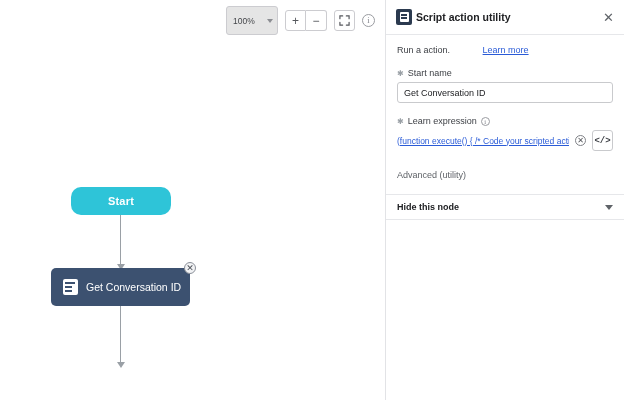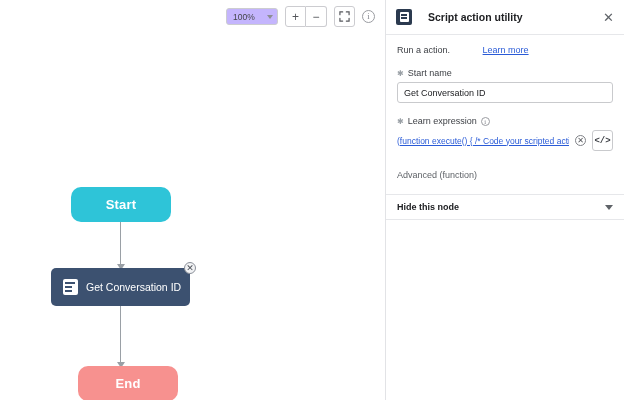--- a/index.html
+++ b/index.html
@@ -20,23 +20,23 @@
     background: #ffffff;
     overflow: hidden;
   }
 
   
   #toolbar {
     position: absolute; right: 10px; top: 6px;
     display: flex; align-items: center; gap: 7px;
   }
   .zoom-select {
-    width: 52px; height: 17px;
+    width: 52px; height: 29px;
     border: 1px solid #ccccd0; border-radius: 3px;
-    background: #c4b5fd;
+    background: #e5e5e5;
     display: flex; align-items: center; justify-content: space-between;
     padding: 0 4px 0 6px;
     font-size: 8.5px; color: #44464a;
   }
   .zoom-select .chev {
     width: 0; height: 0;
     border-left: 3px solid transparent;
     border-right: 3px solid transparent;
     border-top: 4px solid #8c8e93;
   }
@@ -60,23 +60,23 @@
   
   #flow {
     position: absolute; left: 0; top: 160px;
     width: 385px; height: 240px;
   }
   .node {
     position: absolute;
     display: flex; align-items: center; justify-content: center;
   }
   .pill {
-    width: 100px; height: 35px;
+    width: 100px; height: 28px;
     border-radius: 10px;
-    color:#ffffff; font-size: 13px; font-weight: 700;
+    color:#ffffff; font-size: 11px; font-weight: 700;
     letter-spacing: .2px;
   }
   #node-start { left: 71px; top: 27px; background: #2ec4d8; }
   #node-end   { left: 78px; top: 206px; background: #f7918f; }
 
   #node-script {
     left: 51px; top: 108px;
     width: 139px; height: 38px;
     background: #3c5170;
     border-radius: 5px;
@@ -129,21 +129,21 @@
     position:absolute; right:0; top:0;
     width: 239px; height: 400px;
     background:#fff;
     border-left: 1px solid #e2e3e6;
   }
   #panel-header {
     height: 35px;
     display:flex; align-items:center;
     padding: 12px 10px;
     border-bottom: 1px solid #e6e7ea;
-    gap: 16px;
+    gap: 4px;
   }
   .hdr-glyph {
     width: 16px; height: 16px; background:#2b3a4f;
     border-radius: 2px; position:relative; flex:none;
   }
   .hdr-glyph::before{
     content:""; position:absolute; left:3.5px; top:3px;
     width:9px; height:10px; background:#fff; border-radius:1px;
   }
   .hdr-glyph::after{
@@ -257,23 +257,20 @@
       <div class="node pill" id="node-start">
         <span>Start</span>
       </div>
 
       <div class="node" id="node-script">
         <span class="script-glyph"></span>
         <span class="nlabel">Get Conversation ID</span>
         <span class="del-badge">✕</span>
       </div>
 
-      <div class="node pill" id="node-end">
-        <span>End</span>
-      </div>
     </div>
   </div>
 
   <div id="panel">
 
     <div id="panel-header">
       <span class="hdr-glyph"></span>
       <span id="panel-title">Script action utility</span>
       <span id="panel-close">✕</span>
     </div>
@@ -298,21 +295,21 @@
         <span>Learn expression</span>
         <span class="lbl-info">i</span>
       </div>
 
       <div class="expr-row">
         <a href="#" class="expr-link">(function execute() { /* Code your scripted action here</a>
         <span class="clear-circle">✕</span>
         <span class="code-btn">&lt;/&gt;</span>
       </div>
 
-      <div class="advanced">Advanced (function)</div>
+      <div class="advanced">Advanced (utility)</div>
     </div>
 
     <div id="hide-node-row">
       <span>Hide this node</span>
       <span class="chev-down"></span>
     </div>
   </div>
 
 </div>
 

